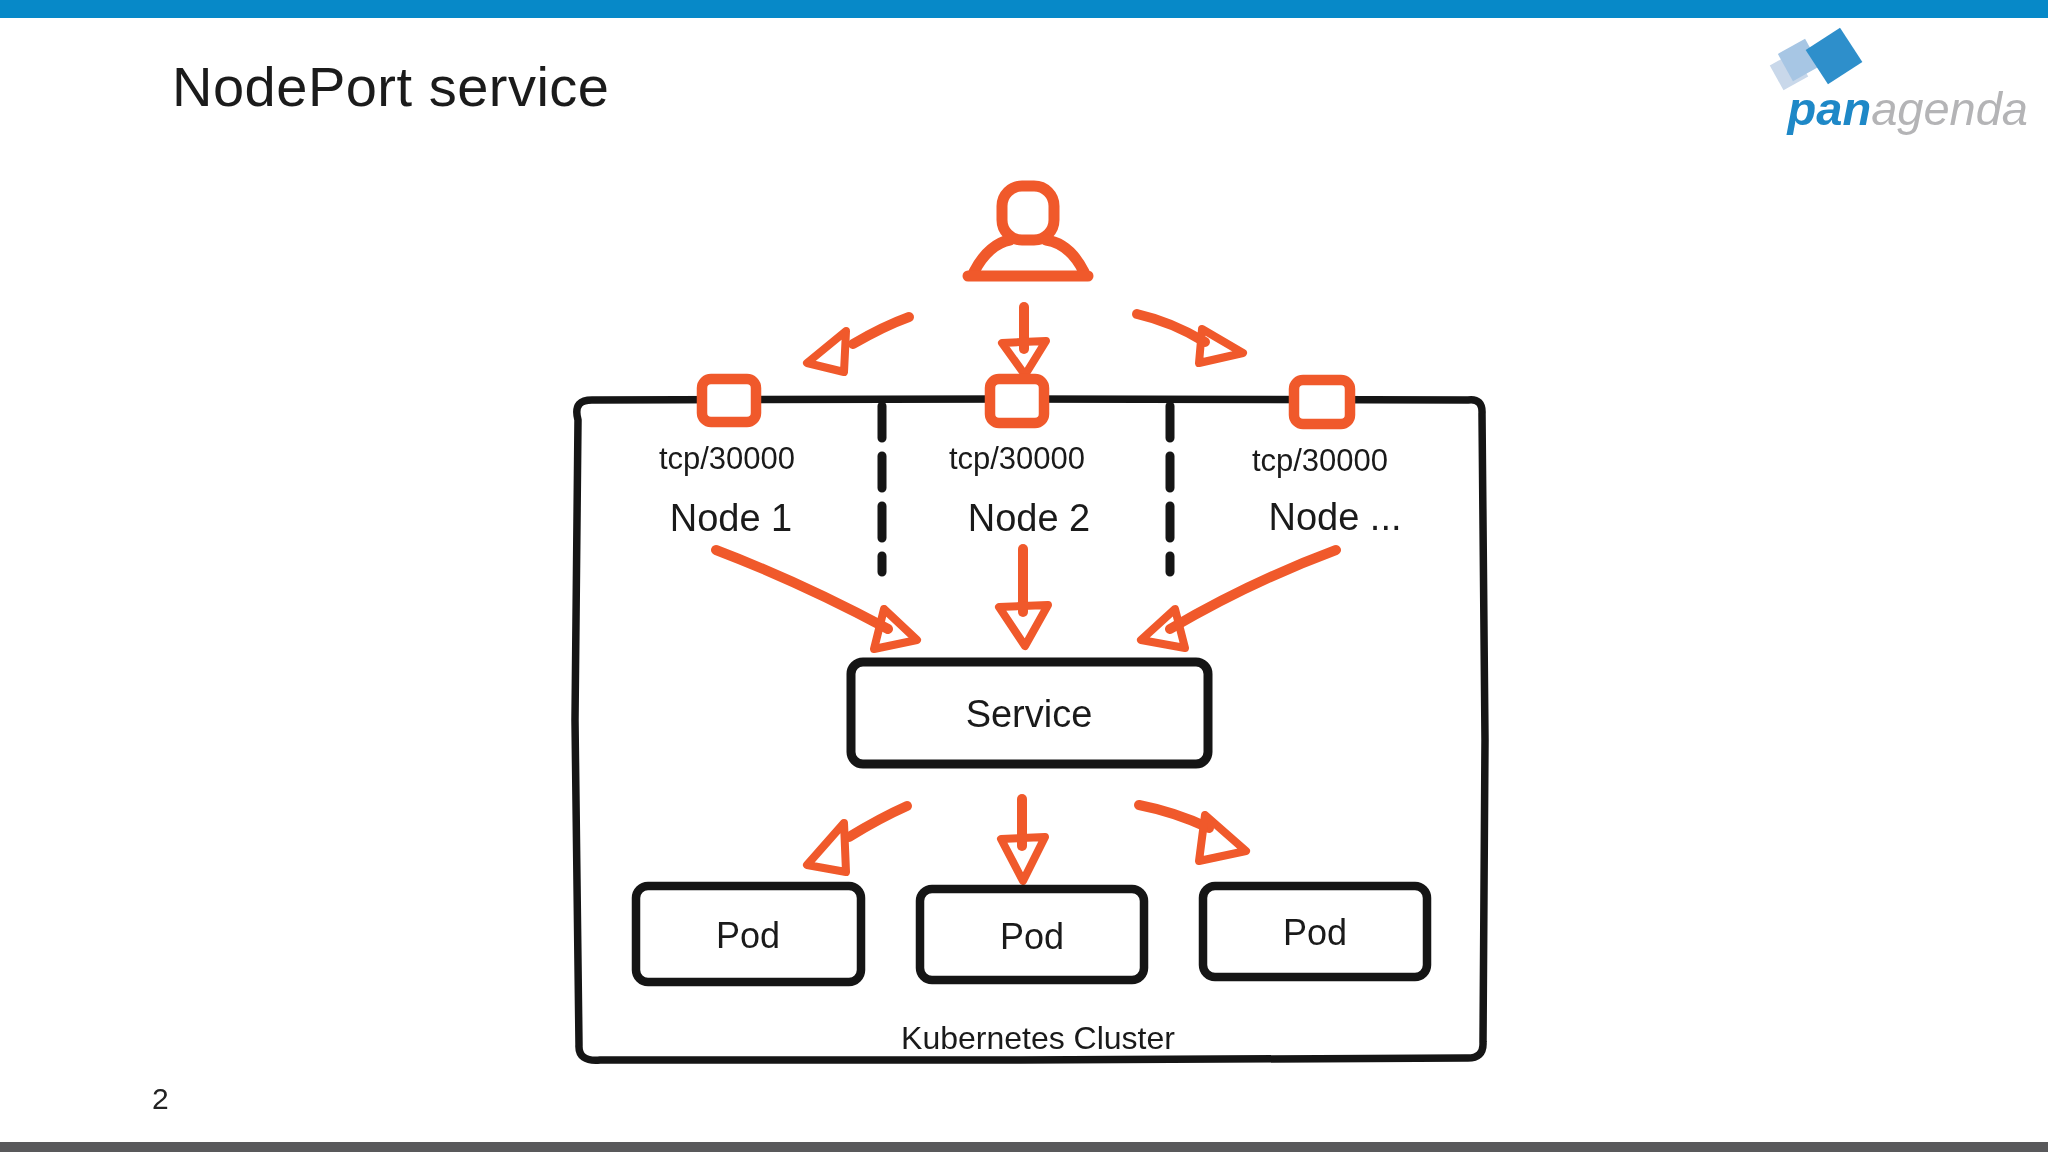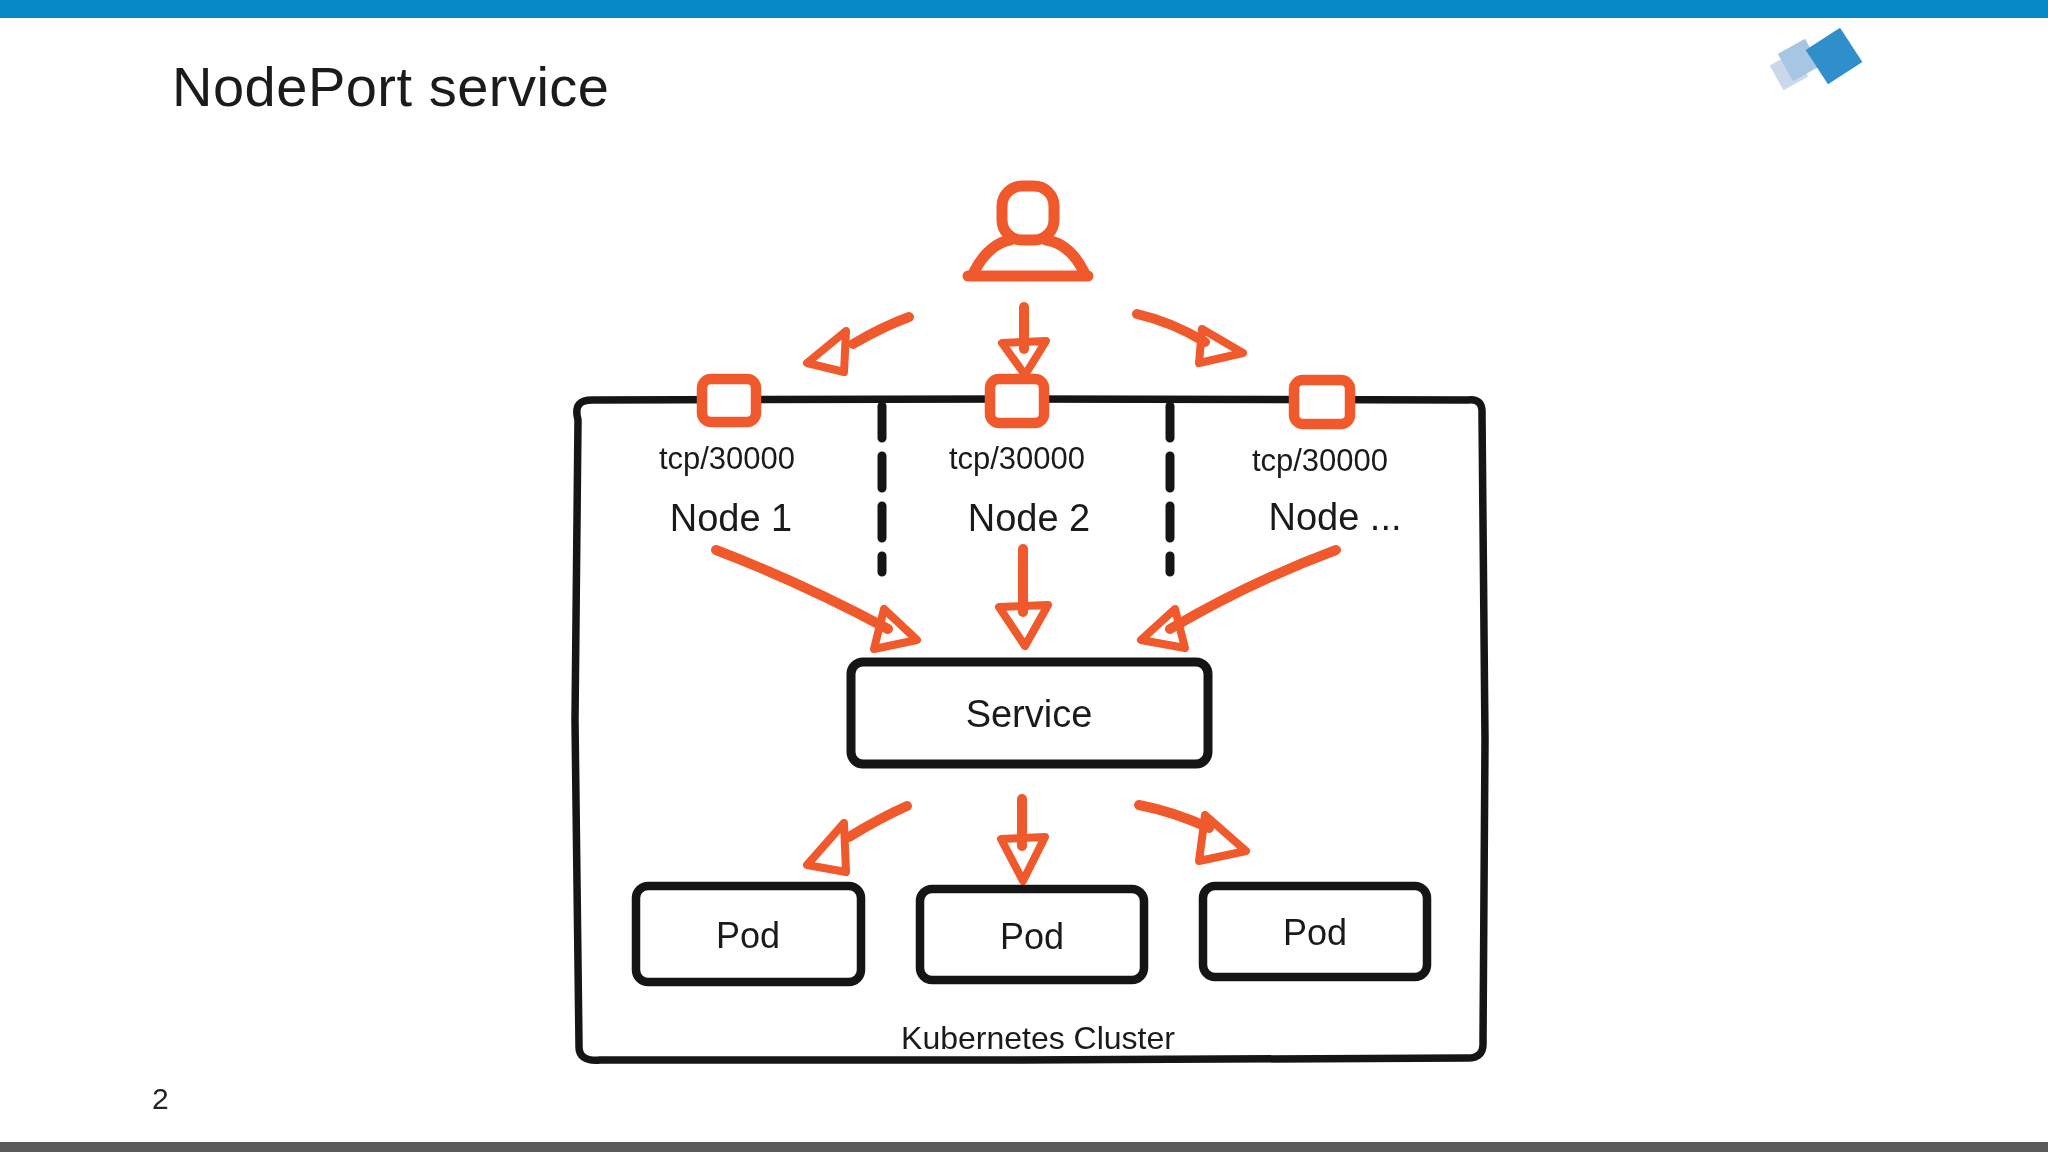--- a/index.html
+++ b/index.html
@@ -69,20 +69,21 @@
   <div class="top-bar"></div>
 
   <h1 class="title">NodePort service</h1>
 
   <div class="logo">
     <svg class="logo-diamonds" viewBox="0 0 352 112">
       <polygon points="99,27 119,47 99,67 79,47" fill="#C9D8EA" transform="rotate(16 99 47)"></polygon>
       <polygon points="109,14 131,36 109,58 87,36" fill="#A7C6E4" transform="rotate(16 109 36)"></polygon>
       <polygon points="144,3 173,32 144,61 115,32" fill="#2E8FCB" transform="rotate(12 144 32)"></polygon>
     </svg>
+    <div class="logo-text"><span class="logo-bold">pan</span><span class="logo-light">agenda</span></div>
   </div>
 
   <svg class="diagram" viewBox="0 0 2048 1152">
 
     <path class="sketch-black" stroke-width="7.5" d="M578 420 C574 405 580 399 595 400 L1008 399 L1468 400 Q1483 398 1482 414 L1485 740 L1483 1042 Q1484 1059 1466 1058 L1020 1060 L600 1060 Q578 1062 579 1045 L575 720 Z"></path>
 
     <path class="sketch-black" stroke-width="9" stroke-dasharray="32 18" d="M882 406 L882 572"></path>
     <path class="sketch-black" stroke-width="9" stroke-dasharray="32 18" d="M1170 406 L1170 572"></path>
 
     <g>

